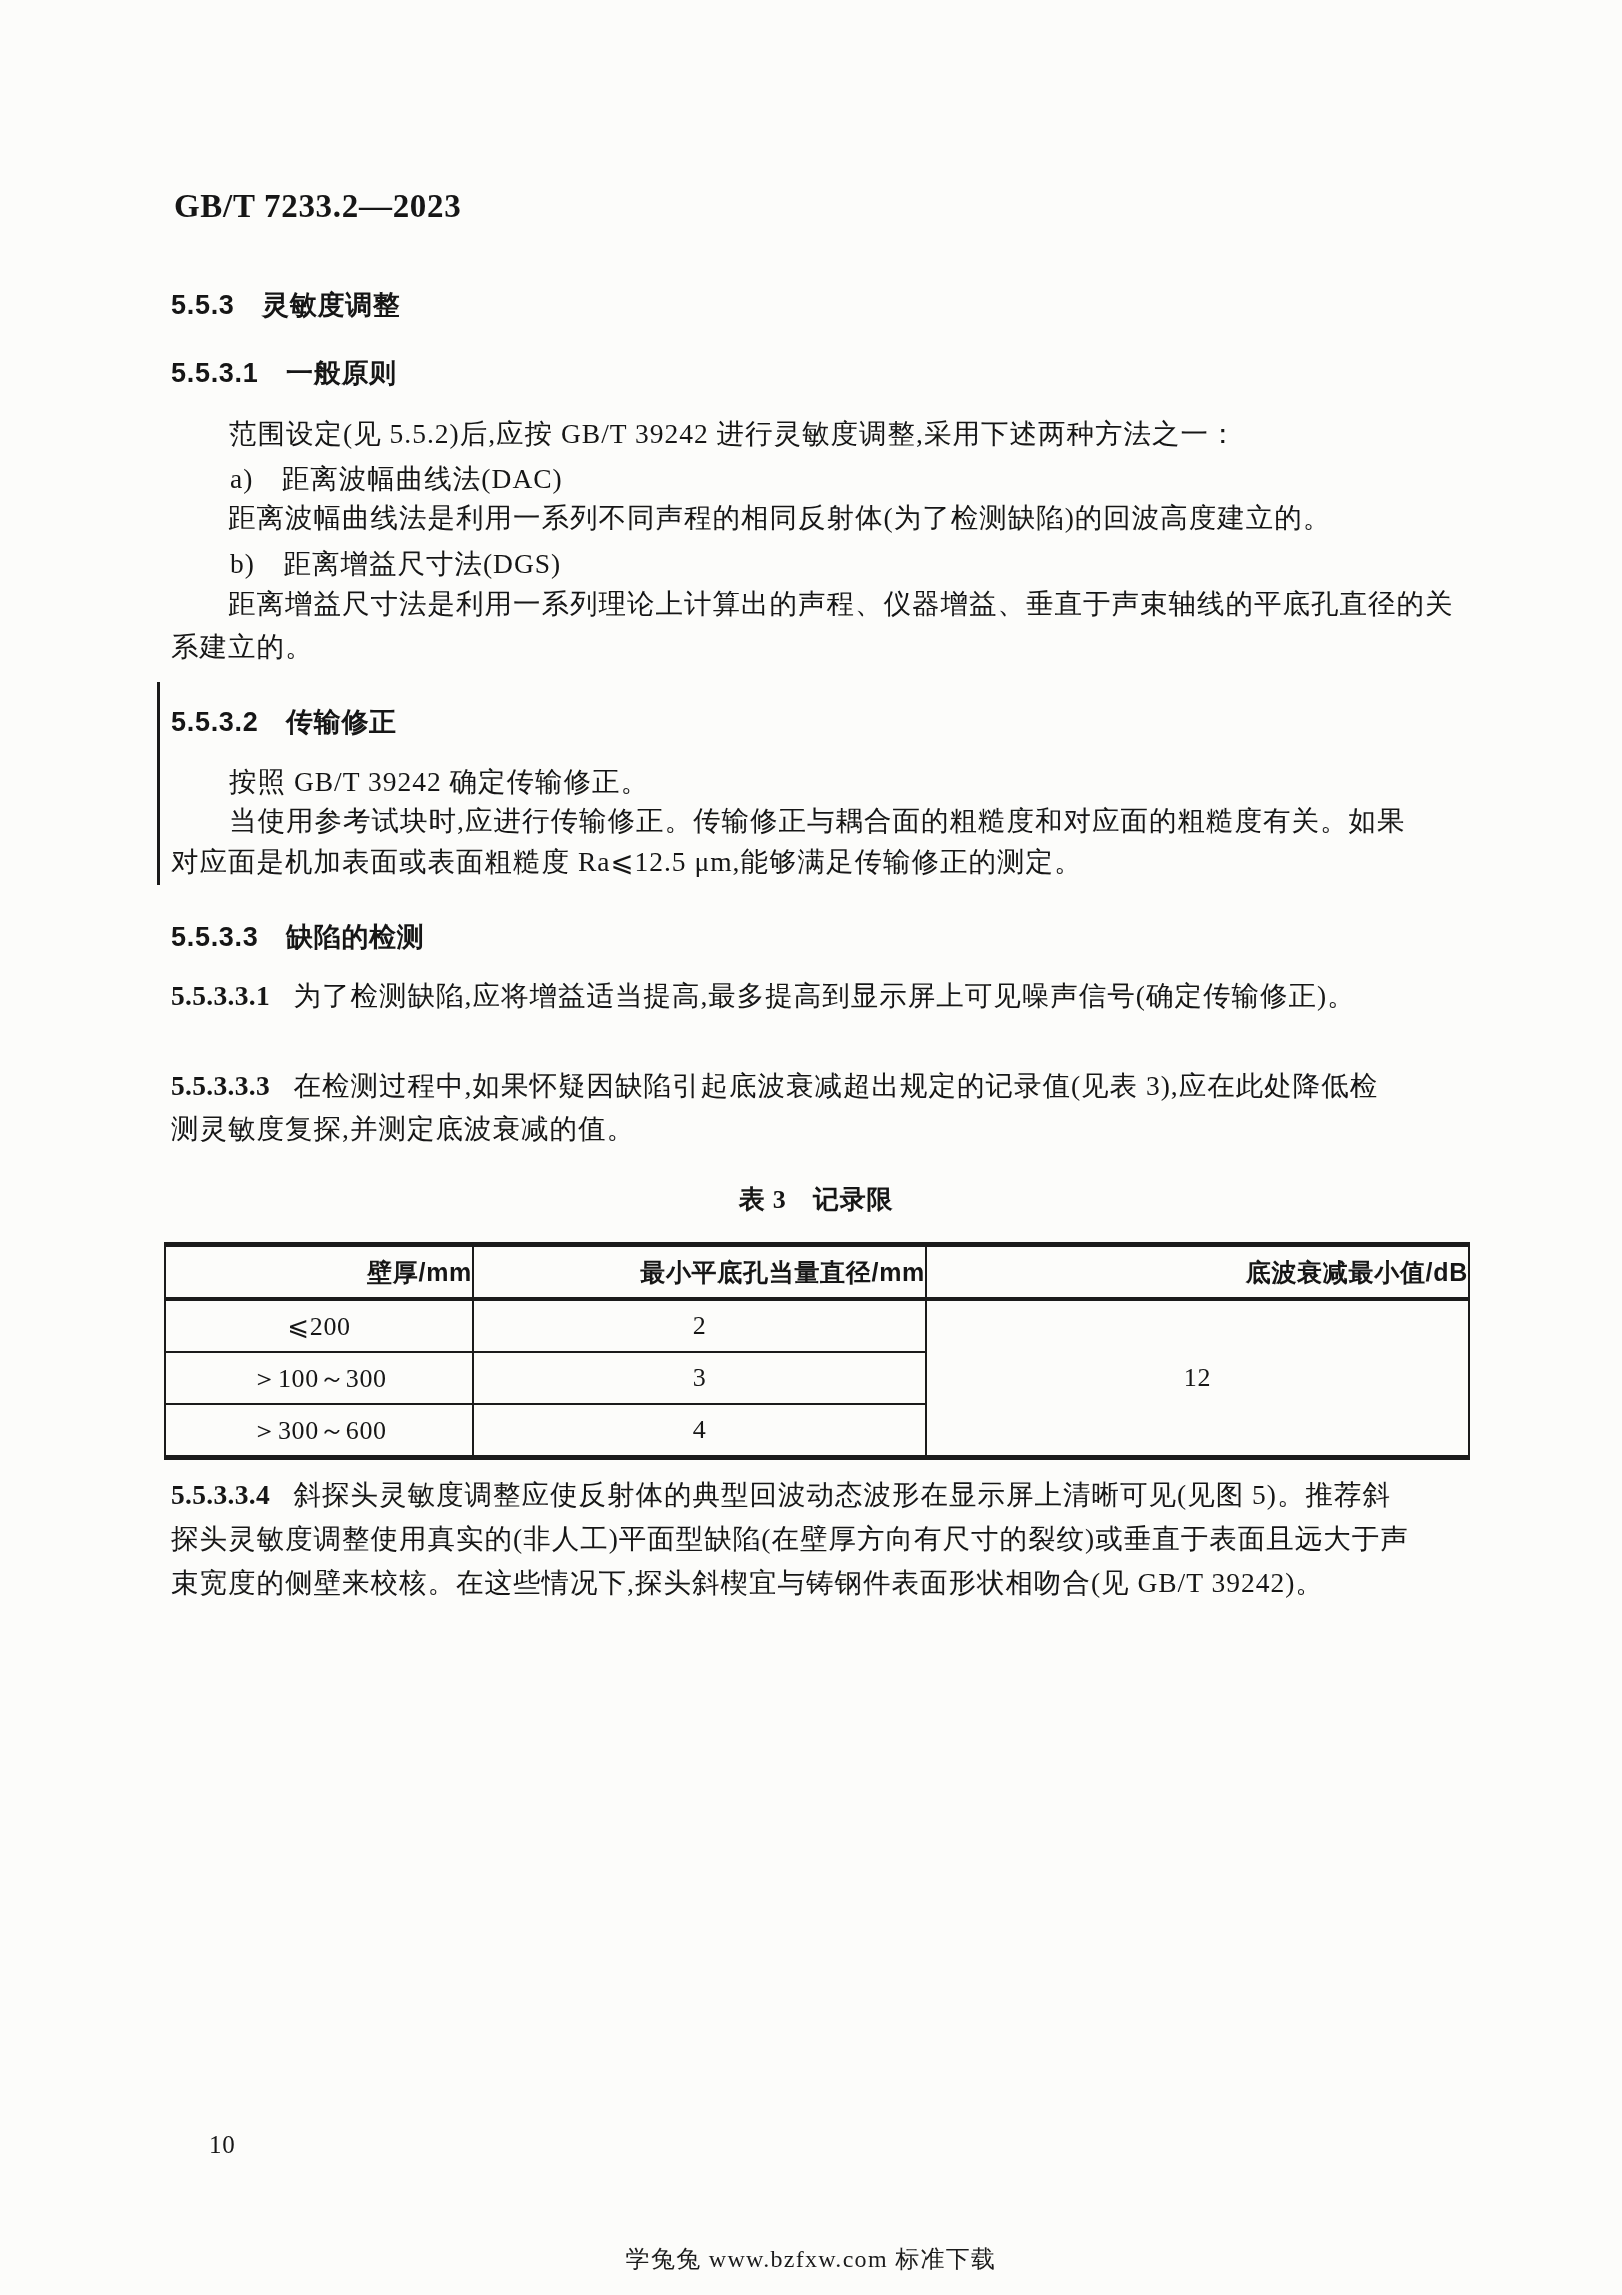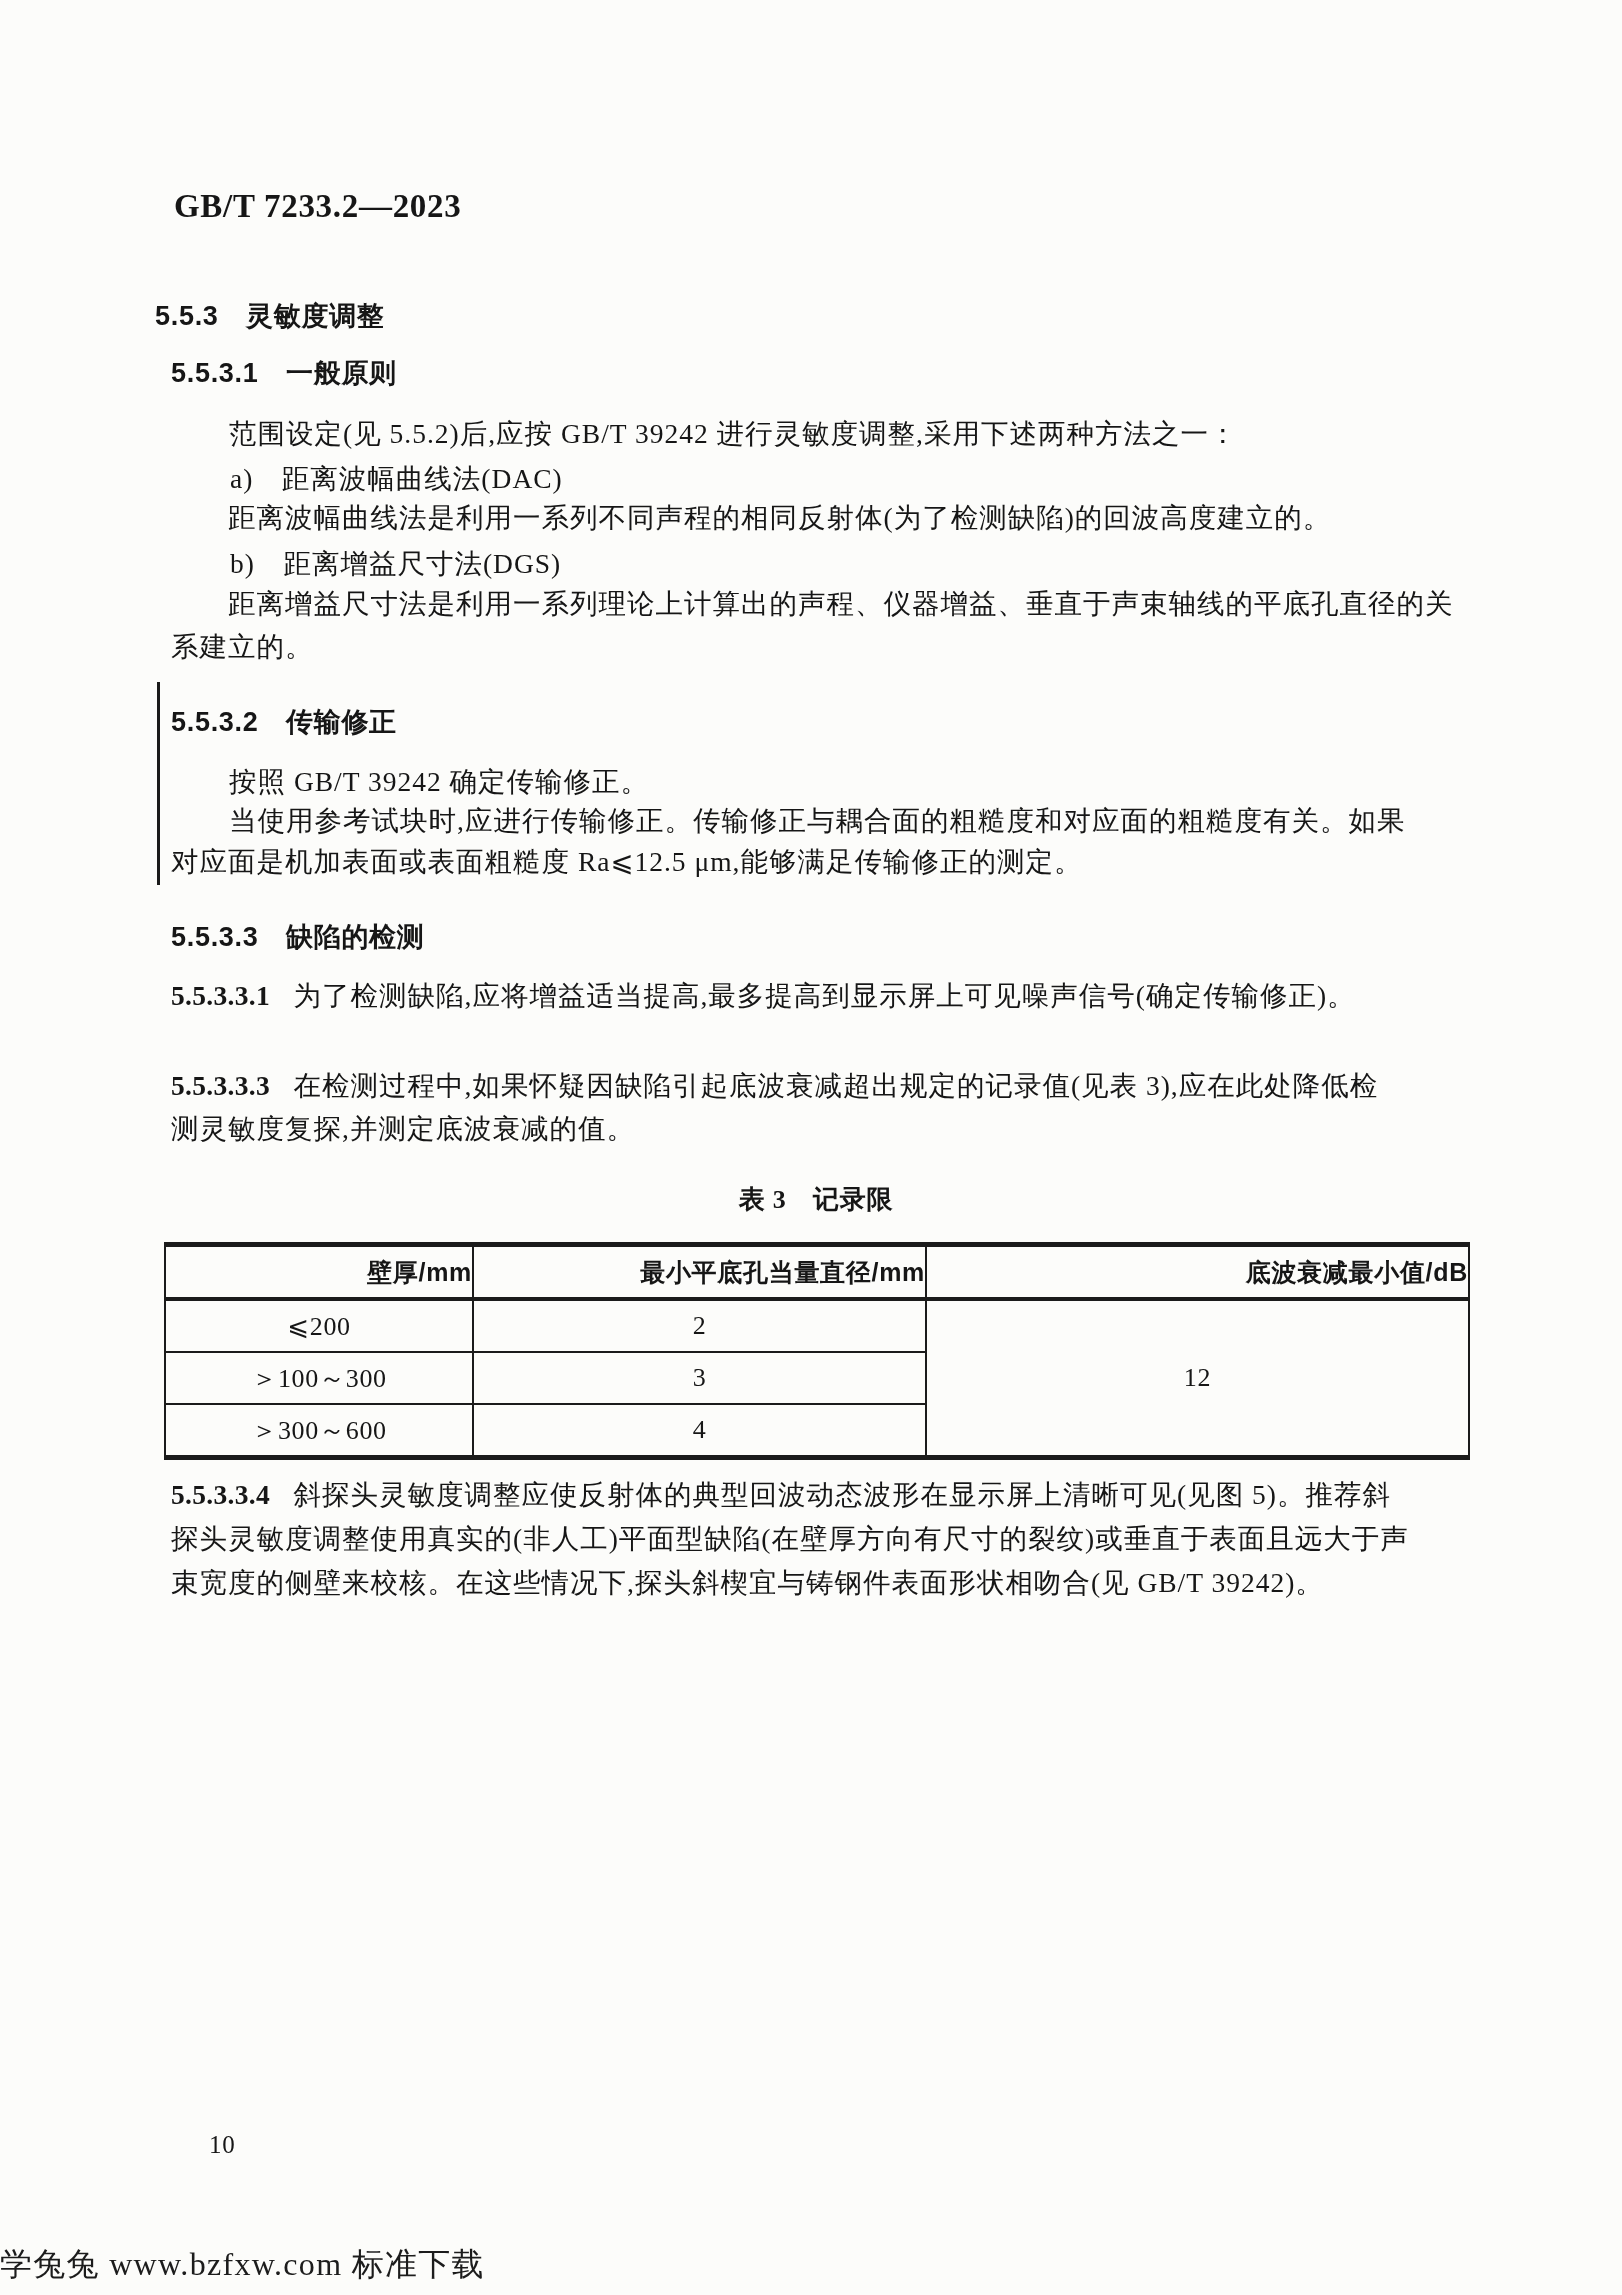--- a/index.html
+++ b/index.html
@@ -77,35 +77,36 @@
   }
   table.rec-table td {
     font-size: 26px;
     height: 50px;
     letter-spacing: 0.7px;
   }
   .page-num { font-size: 25px; letter-spacing: 0.7px; }
   .watermark {
     left: 0;
     width: 1622px;
-    font-size: 32px;
+    text-align: center;
+    font-size: 24px;
     letter-spacing: 1.3px;
     color: #1c1c1c;
   }
 </style>
 </head>
 <body>
 
 <div class="page">
 
   <div class="abs doc-code" style="top:188px; left:174px;">GB/T 7233.2—2023</div>
 
   <div class="change-bar" style="left:157px; top:682px; height:203px;"></div>
 
-  <div class="abs heading" style="top:287px; left:155px;margin-top:11px;">
+  <div class="abs heading" style="top:287px; left:171px;">
     <span class="h-num">5.5.3</span><span>灵敏度调整</span>
   </div>
 
   <div class="abs heading" style="top:355px; left:171px;">
     <span class="h-num">5.5.3.1</span><span>一般原则</span>
   </div>
 
   <div class="abs bodyline" style="top:420px; left:229px;">范围设定(见 5.5.2)后,应按 GB/T 39242 进行灵敏度调整,采用下述两种方法之一：</div>
 
   <div class="abs bodyline" style="top:465px; left:230px;">a)　距离波幅曲线法(DAC)</div>

